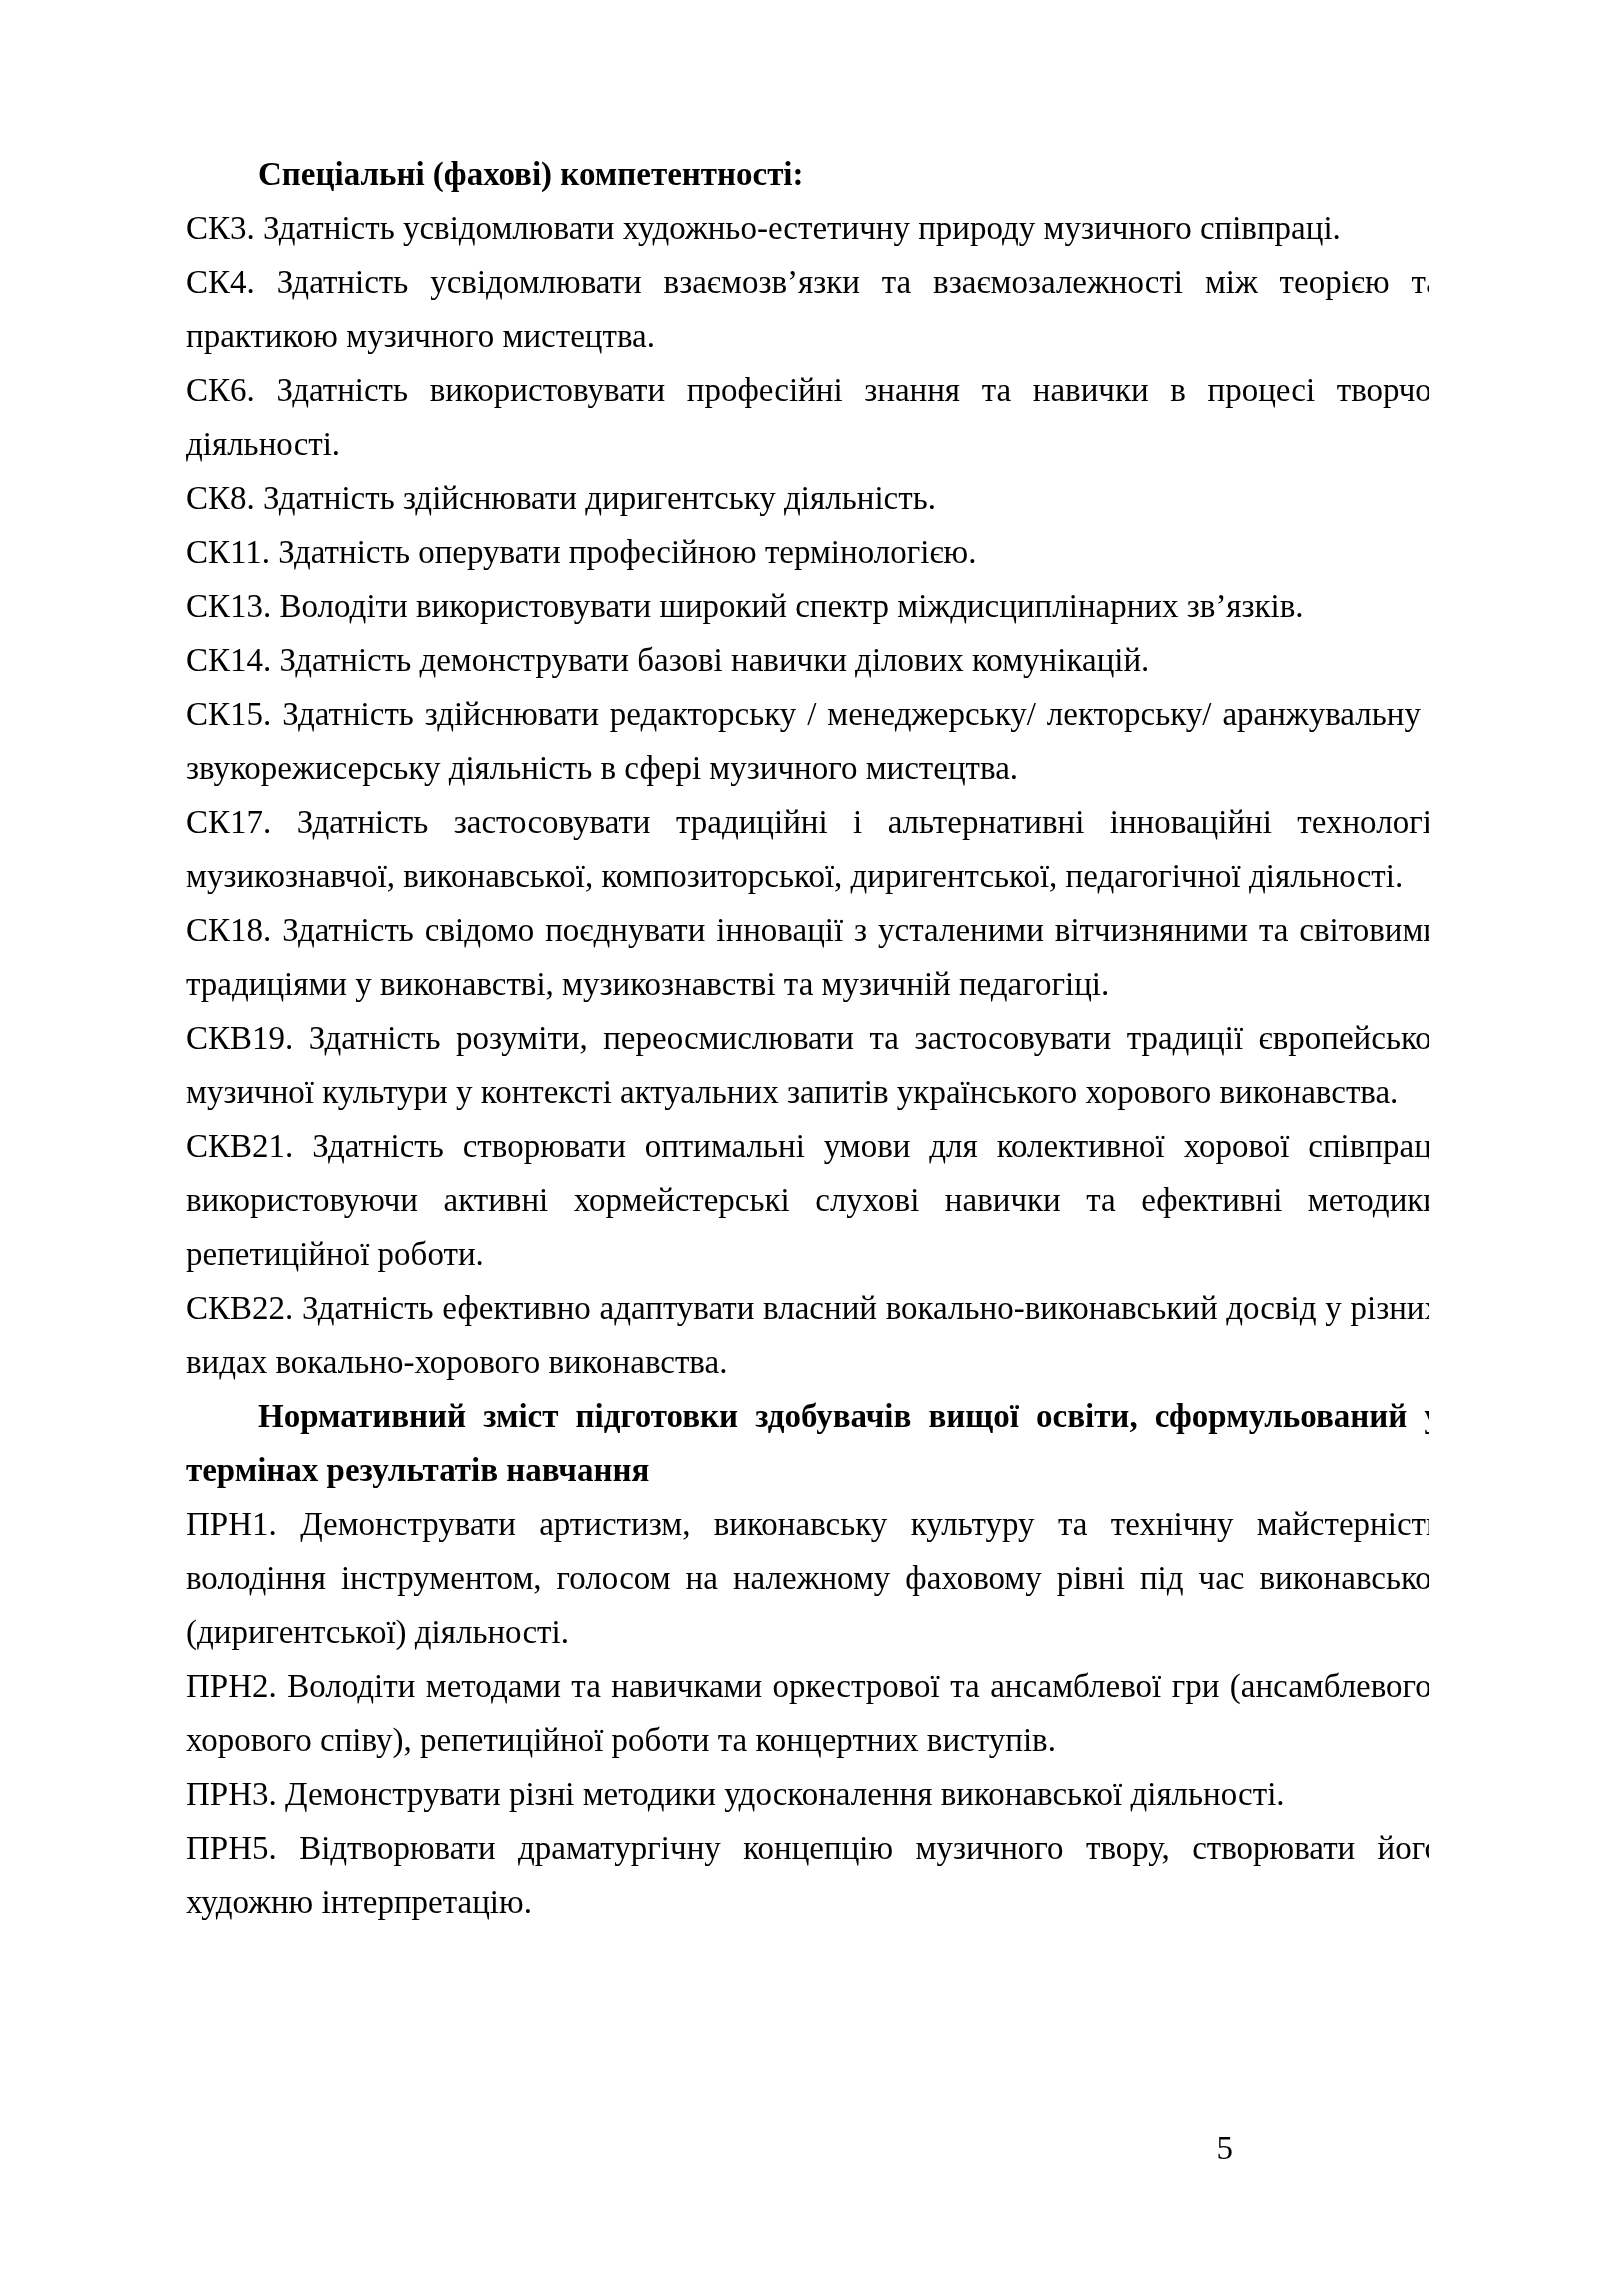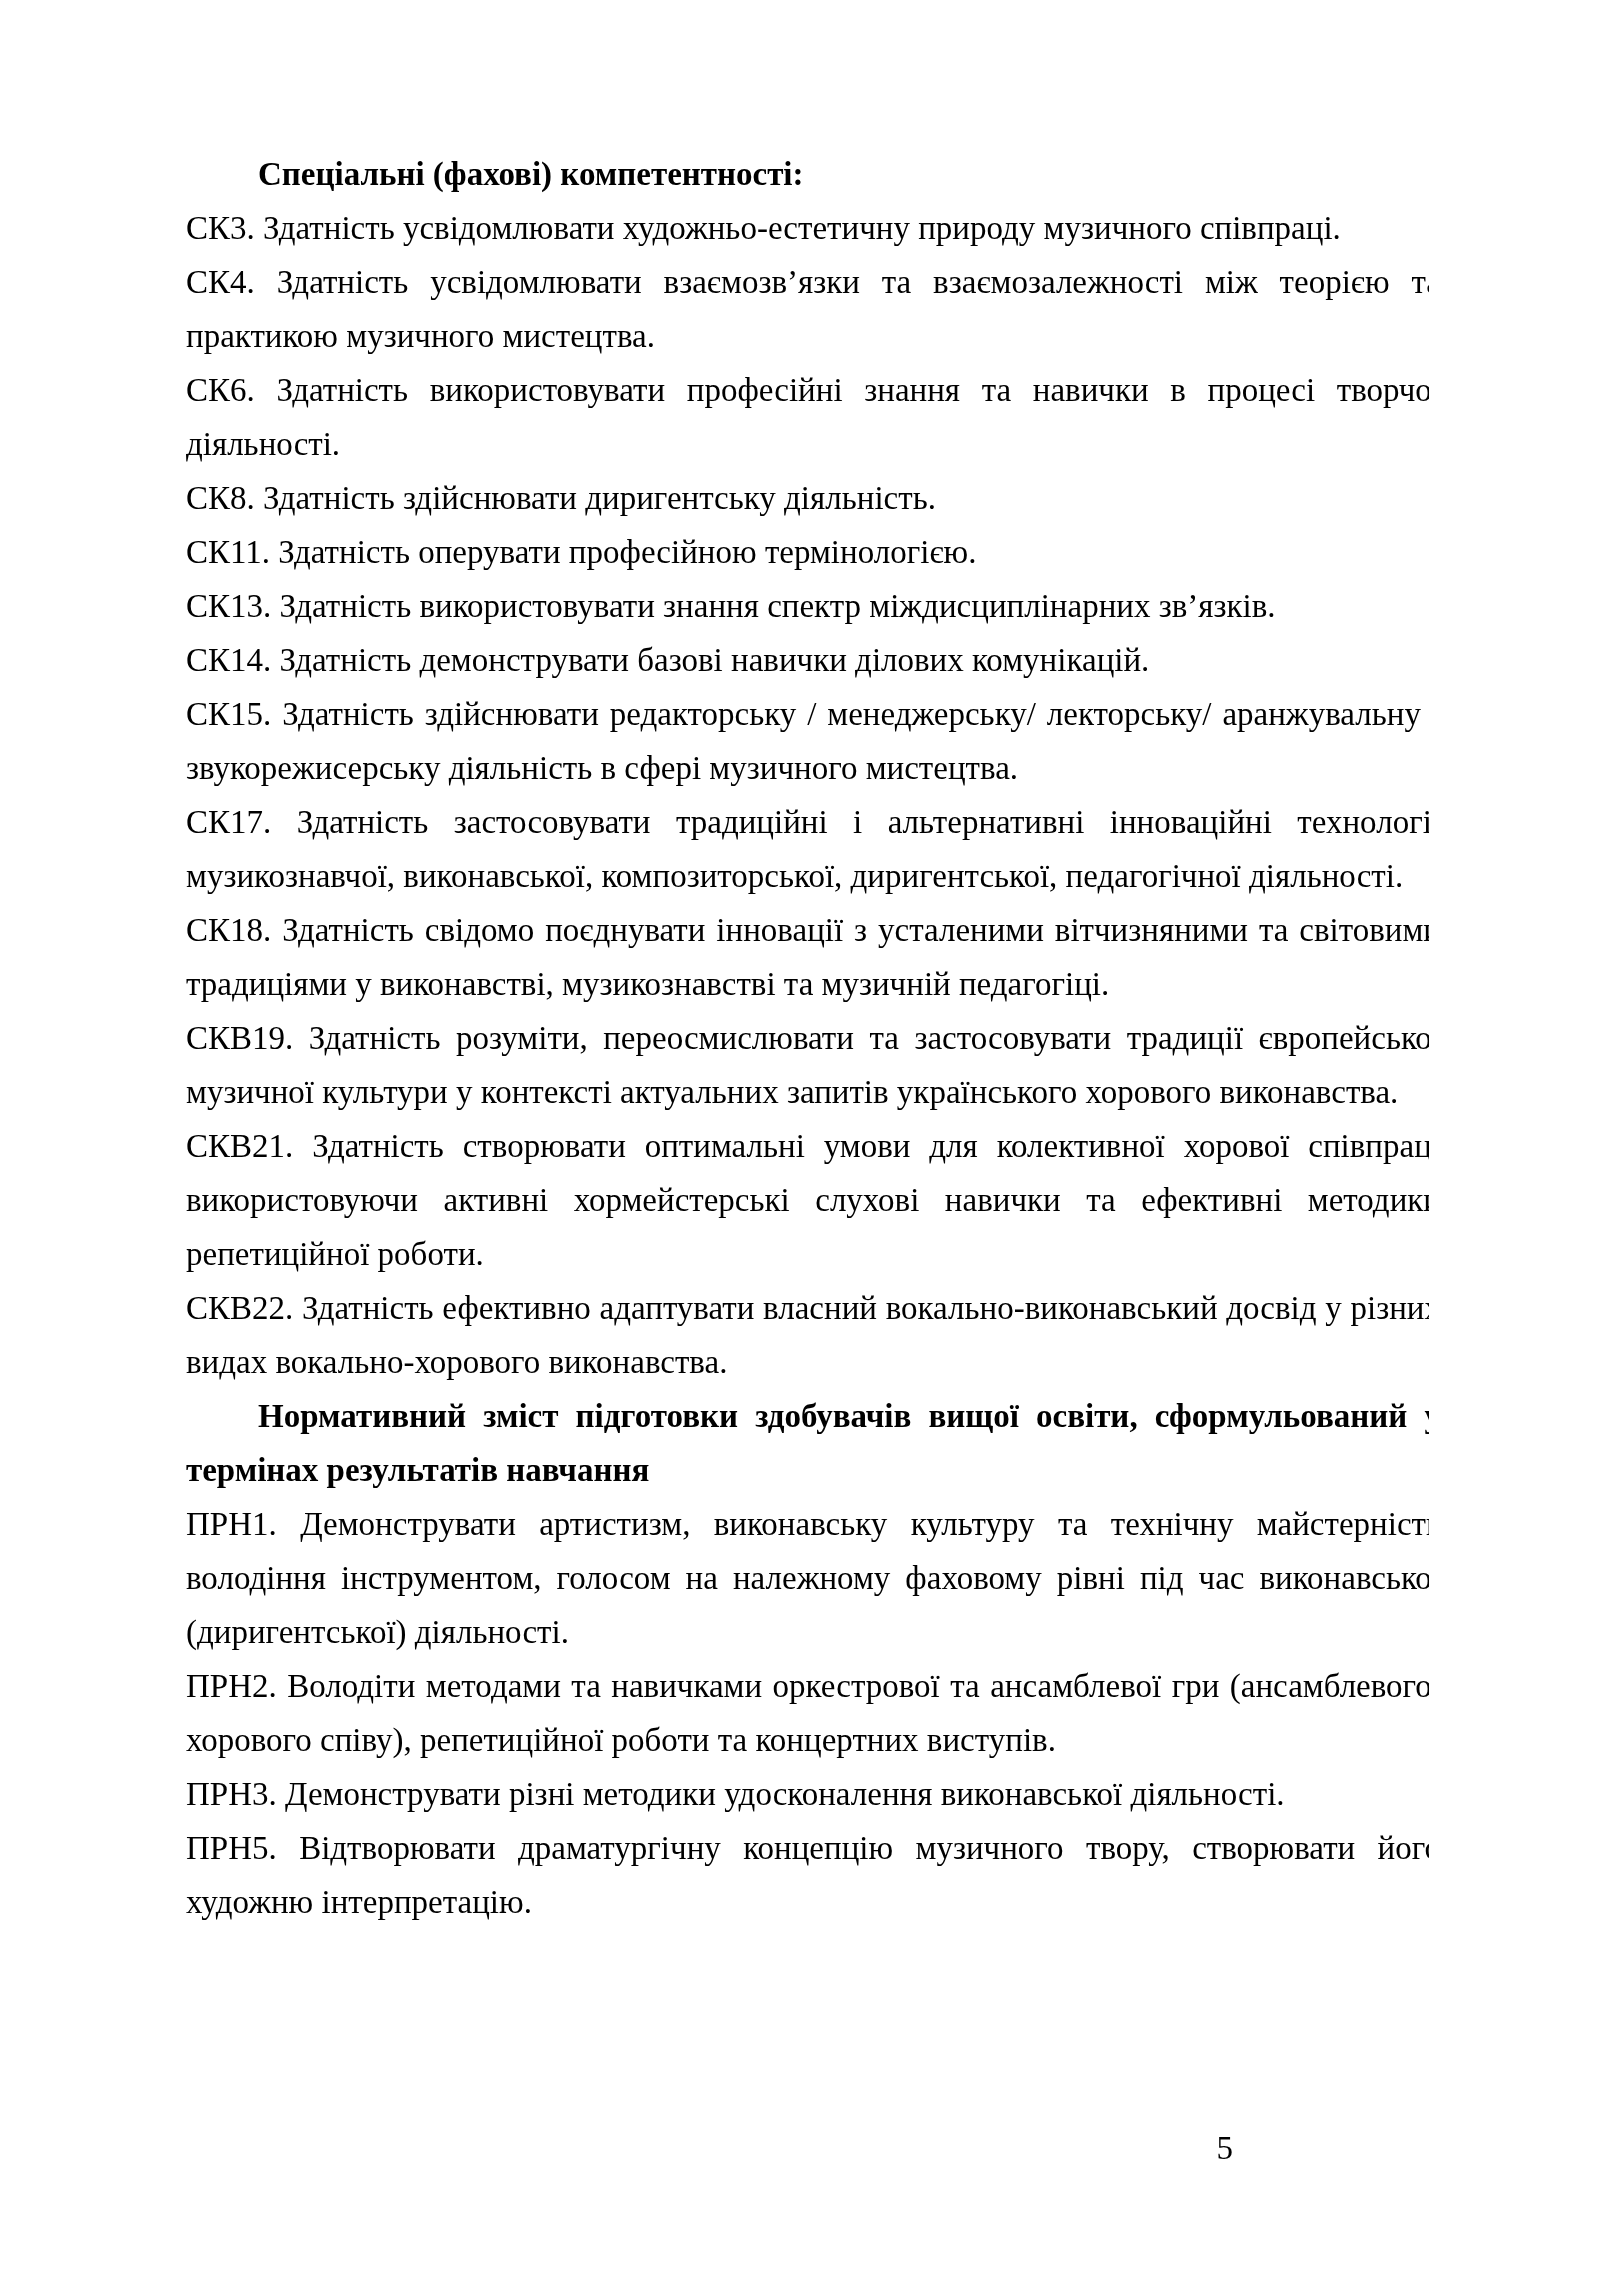--- a/index.html
+++ b/index.html
@@ -62,21 +62,21 @@
 <div class="page">
   <div class="content">
 
     <p class="para heading">Спеціальні (фахові) компетентності:</p>
 
     <p class="para last-line-left">СК3. Здатність усвідомлювати художньо-естетичну природу музичного співпраці.</p>
     <p class="para last-line-left">СК4. Здатність усвідомлювати взаємозв’язки та взаємозалежності між теорією та практикою музичного мистецтва.</p>
     <p class="para last-line-left">СК6. Здатність використовувати професійні знання та навички в процесі творчої діяльності.</p>
     <p class="para last-line-left">СК8. Здатність здійснювати диригентську діяльність.</p>
     <p class="para last-line-left">СК11. Здатність оперувати професійною термінологією.</p>
-    <p class="para last-line-left">СК13. Здатність використовувати знання спектр міждисциплінарних зв’язків.</p>
+    <p class="para last-line-left">СК13. Володіти використовувати широкий спектр міждисциплінарних зв’язків.</p>
     <p class="para last-line-left">СК14. Здатність демонструвати базові навички ділових комунікацій.</p>
     <p class="para last-line-left">СК15. Здатність здійснювати редакторську / менеджерську/ лекторську/ аранжувальну / звукорежисерську діяльність в сфері музичного мистецтва.</p>
     <p class="para last-line-left">СК17. Здатність застосовувати традиційні і альтернативні інноваційні технології музикознавчої, виконавської, композиторської, диригентської, педагогічної діяльності.</p>
     <p class="para last-line-left">СК18. Здатність свідомо поєднувати інновації з усталеними вітчизняними та світовими традиціями у виконавстві, музикознавстві та музичній педагогіці.</p>
     <p class="para last-line-left">СКВ19. Здатність розуміти, переосмислювати та застосовувати традиції європейської музичної культури у контексті актуальних запитів українського хорового виконавства.</p>
     <p class="para last-line-left">СКВ21. Здатність створювати оптимальні умови для колективної хорової співпраці використовуючи активні хормейстерські слухові навички та ефективні методики репетиційної роботи.</p>
     <p class="para last-line-left">СКВ22. Здатність ефективно адаптувати власний вокально-виконавський досвід у різних видах вокально-хорового виконавства.</p>
 
     <p class="para heading-block">Нормативний зміст підготовки здобувачів вищої освіти, сформульований у термінах результатів навчання</p>
 

